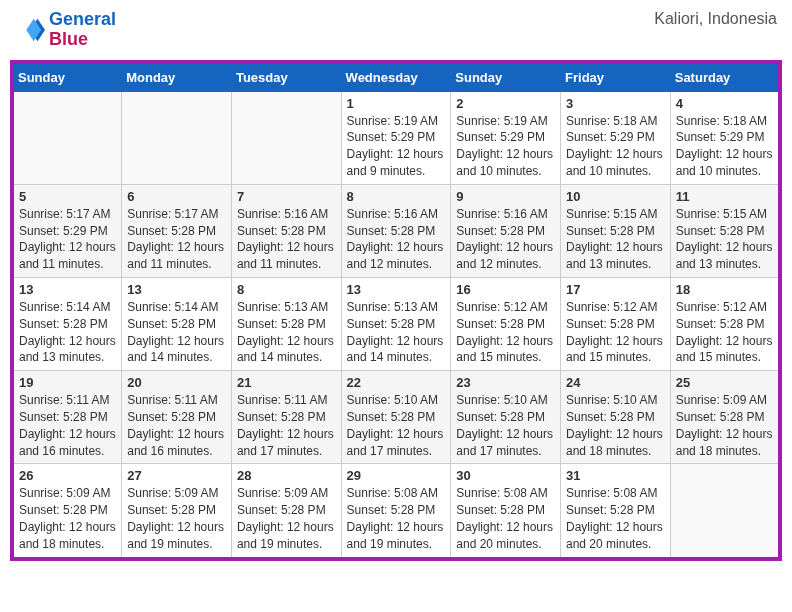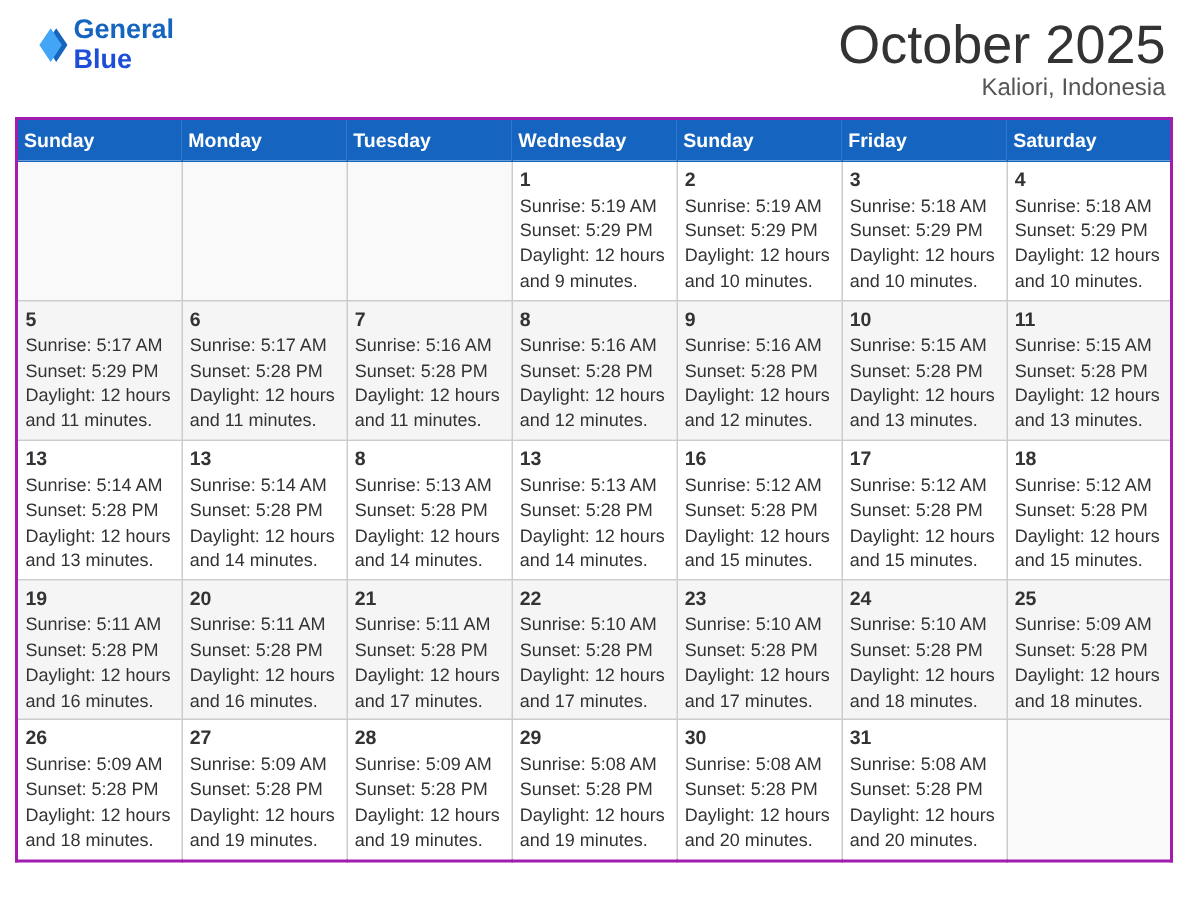--- a/index.html
+++ b/index.html
@@ -45,21 +45,21 @@
       color: #333;
       line-height: 1.1;
     }
     .subtitle {
       font-size: 16px;
       color: #555;
     }
     .calendar {
       width: 100%;
       border-collapse: collapse;
-      border: 2px solid #a21caf;
+      border: 4px solid #a21caf;
     }
     .calendar th {
       background-color: #1565c0;
       color: #fff;
       font-size: 13px;
       font-weight: bold;
       padding: 6px 4px;
       text-align: left;
       border: 1px solid #1565c0;
     }
@@ -93,25 +93,24 @@
 <body>
 
 <div class="header-area">
   <div class="logo">
     <svg class="logo-icon" viewBox="0 0 40 40">
       <polygon points="30,5 40,20 30,35 20,20" fill="#1565c0"></polygon>
       <polygon points="25,5 35,20 25,35 15,20" fill="#42a5f5"></polygon>
     </svg>
     <div class="logo-text">
       <div><span>General</span></div>
-      <div><span style="color:#1d4ed8">Blue</span></div>
+      <div><span style="color:#be185d">Blue</span></div>
     </div>
   </div>
   <div class="title-area">
-    <div class="month-title">October 2025</div>
     <div class="subtitle">Kaliori, Indonesia</div>
   </div>
 </div>
 
 <table class="calendar">
   <thead>
     <tr>
     <th>Sunday</th>
         <th>Monday</th>
         <th>Tuesday</th>

